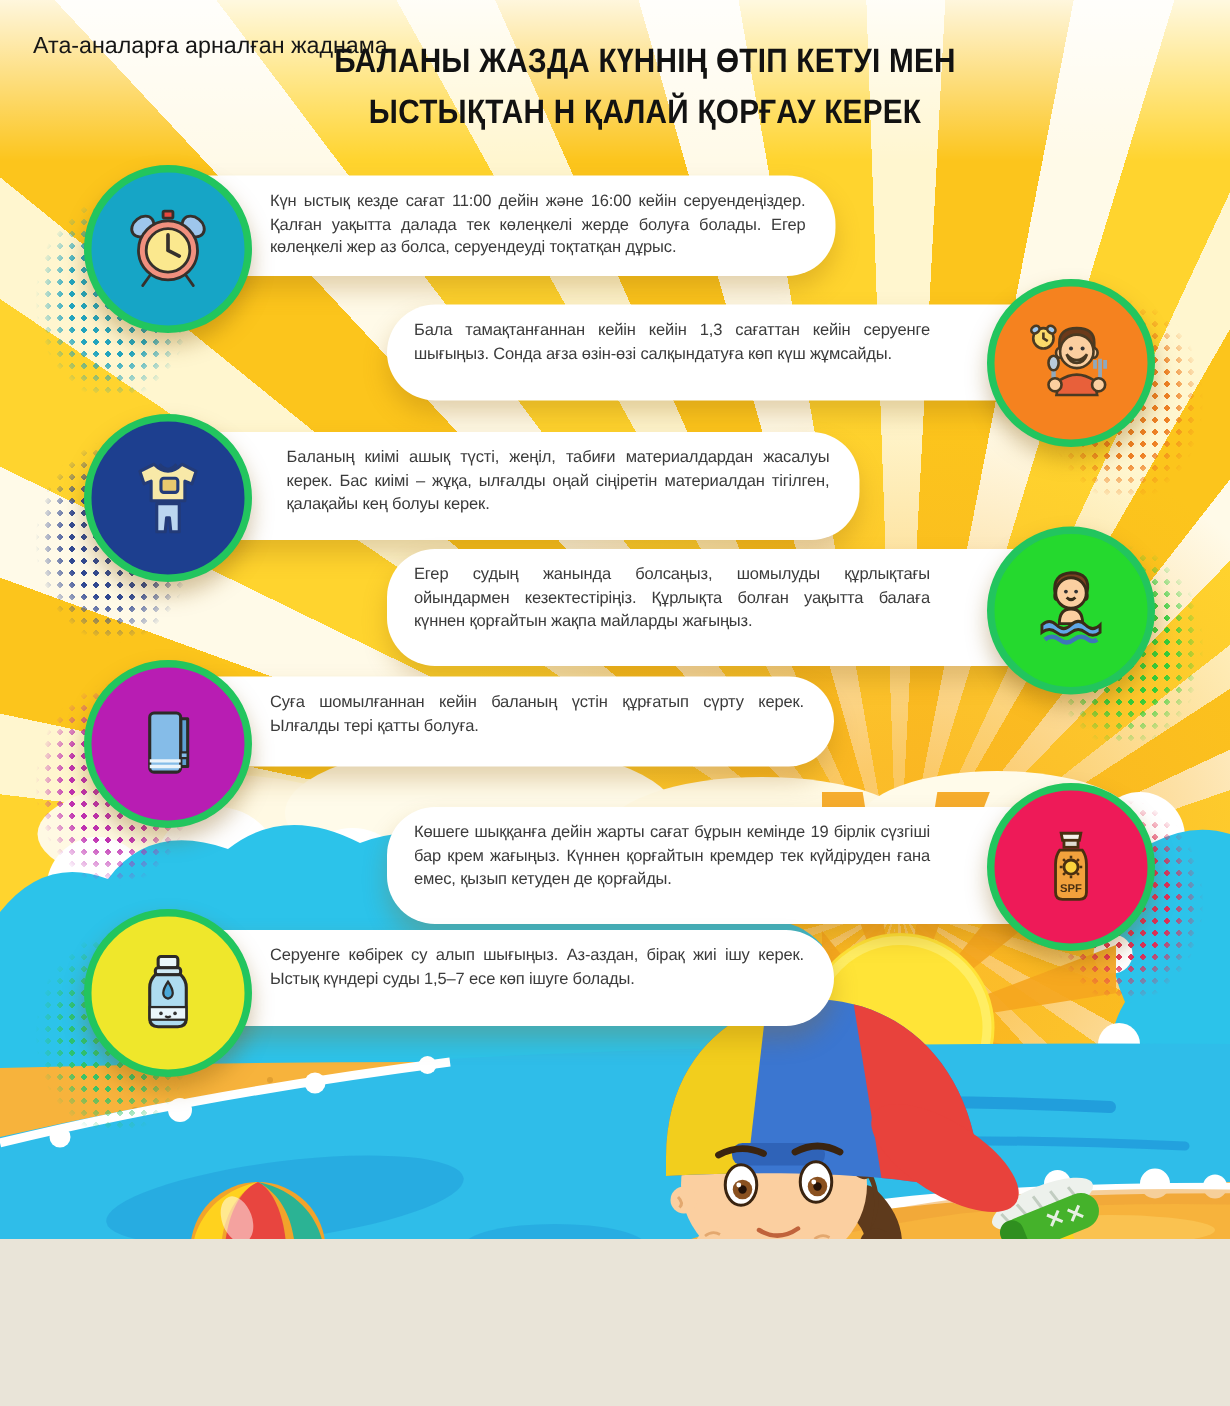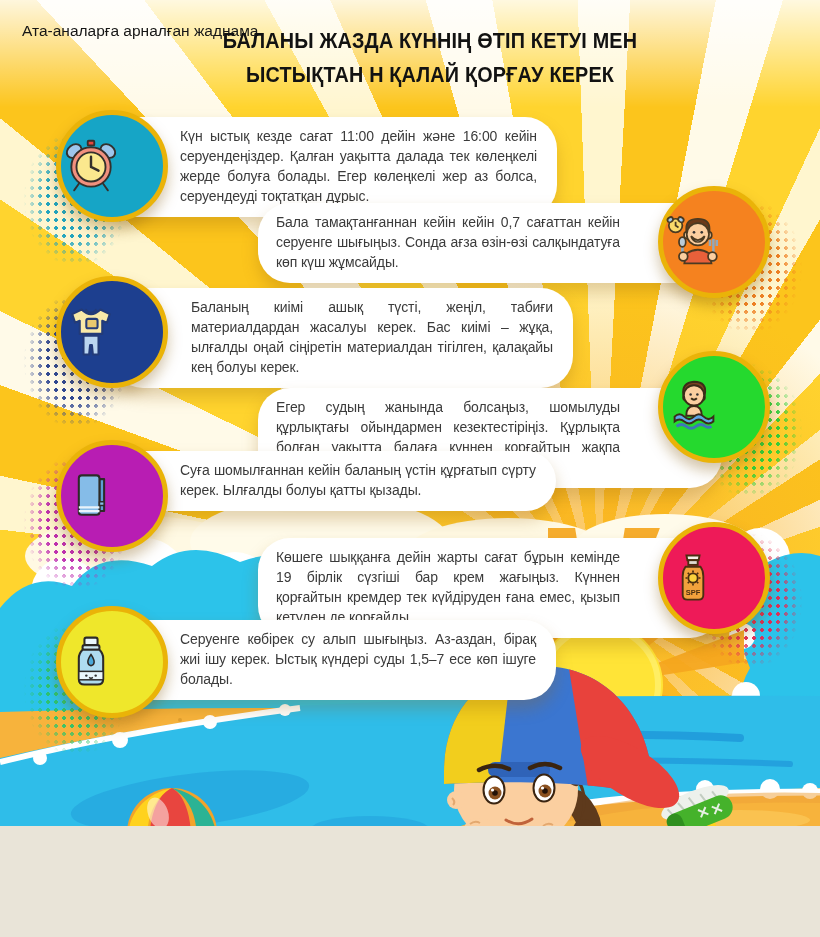--- a/index.html
+++ b/index.html
@@ -14,25 +14,25 @@
   .rays::after{content:'';position:absolute;inset:0;
     background:linear-gradient(180deg, rgba(255,255,255,.85), rgba(255,255,255,0) 13%);}
   .scene{position:absolute;left:0;top:500px;width:820px;height:437px;}
   
   .audience{position:absolute;left:22px;top:22px;font-size:15.5px;color:#161616;}
   .title{position:absolute;left:150px;top:24px;width:560px;text-align:center;
     font-weight:bold;font-size:22.5px;line-height:1.5;color:#121212;
     transform:scaleX(.88);letter-spacing:.2px;}
   
   .tip-circle{position:absolute;width:102px;height:102px;border-radius:50%;
-    border:5px solid #eab308;box-shadow:0 8px 14px rgba(130,85,10,.35);
-    display:flex;align-items:center;justify-content:flex-start;}
+    border:5px solid #22c55e;box-shadow:0 8px 14px rgba(130,85,10,.35);
+    display:flex;align-items:center;justify-content:center;}
   .tip-box{position:absolute;background:#fff;border-radius:32px;
-    box-shadow:0 9px 16px rgba(150,100,15,.28);display:flex;align-items:flex-end;
-    color:#3b3b3b;font-size:14px;line-height:1.42;text-align:justify;letter-spacing:-.1px;}
+    box-shadow:0 9px 16px rgba(150,100,15,.28);display:flex;align-items:flex-start;
+    color:#3b3b3b;font-size:11px;line-height:1.42;text-align:justify;letter-spacing:-.1px;}
   .tip-box p{margin:0;width:100%;}
   .left-box{padding:10px 20px 10px 80px;}
   .right-box{padding:10px 102px 10px 18px;}
   .dots{position:absolute;width:112px;height:158px;
     background-image:radial-gradient(var(--c,#999) 1.7px,transparent 1.8px);
     background-size:8px 8px;opacity:.95;
     -webkit-mask-image:radial-gradient(ellipse 60% 55% at 50% 45%, #000 45%, transparent 78%);
     mask-image:radial-gradient(ellipse 60% 55% at 50% 45%, #000 45%, transparent 78%);}
 </style>
 </head>
@@ -308,21 +308,21 @@
           <circle cx="32" cy="33" r="15.5" fill="#FBE88E"></circle>
           <path d="M32 33 V22 M32 33 L40 37" fill="none" stroke-width="2.6"></path>
         </g>
       </svg>
     </div>
   </div>
 
   <div class="row">
     <div class="dots" style="right: 14px; top: 196px; --c: #EE7B1C;"></div>
     <div class="tip-box right-box" style="left:258px;top:203px;width:464px;min-height:64px;box-sizing:border-box">
-      <p>Бала тамақтанғаннан кейін кейін 0,7 сағаттан кейін серуенге шығыңыз. Сонда ағза өзін-өзі салқындатуға көп күш жұмсайды.</p>
+      <p>Бала тамақтанғаннан кейін кейін 1,3 сағаттан кейін серуенге шығыңыз. Сонда ағза өзін-өзі салқындатуға көп күш жұмсайды.</p>
       </div>
     <div class="tip-circle" style="left: 658px; top: 186px; background: rgb(245, 130, 31);">
       <svg viewBox="0 0 64 64" width="62" height="62">
         <g stroke="#4a3a22" stroke-width="1.8">
           <circle cx="13" cy="15" r="7" fill="#FBDA6A"></circle>
           <path d="M13 11 V15 L16 17" fill="none"></path>
           <ellipse cx="7.5" cy="9" rx="3" ry="2.4" transform="rotate(-35 7.5 9)" fill="#9EC6EC"></ellipse>
           <ellipse cx="18.5" cy="9" rx="3" ry="2.4" transform="rotate(35 18.5 9)" fill="#9EC6EC"></ellipse>
           <path d="M24 18 Q24 8 36 8 Q48 8 48 18 L48 24 Q48 20 44 18 L28 18 Q25 19 24 24 Z" fill="#6B3A1A"></path>
           <ellipse cx="24.5" cy="25" rx="2.8" ry="3.4" fill="#FBCFA0"></ellipse>
@@ -354,21 +354,21 @@
           <path d="M26 8 Q32 15 38 8" fill="none"></path>
           <rect x="27" y="18" width="12" height="10" rx="2" fill="#E9C96E"></rect>
           <path d="M24 36 L24 56 L30 56 L31 46 L33 46 L34 56 L40 56 L40 36 Z" fill="#BBD6F0"></path>
         </g>
       </svg>
     </div>
   </div>
 
   <div class="row">
     <div class="dots" style="right: 14px; top: 360px; --c: #2BCE3A;"></div>
-    <div class="tip-box right-box" style="left:258px;top:388px;width:464px;min-height:78px;box-sizing:border-box">
+    <div class="tip-box right-box" style="left:258px;top:366px;width:464px;min-height:78px;box-sizing:border-box">
       <p>Егер судың жанында болсаңыз, шомылуды құрлықтағы ойындармен кезектестіріңіз. Құрлықта болған уақытта балаға күннен қорғайтын жақпа майларды жағыңыз.</p>
       </div>
     <div class="tip-circle" style="left: 658px; top: 351px; background: rgb(37, 217, 46);">
       <svg viewBox="0 0 64 64" width="62" height="62">
         <g stroke="#3a2c18" stroke-width="2">
           <path d="M21 20 Q19 7 32 6 Q46 6 43 20 Q44 26 40 24 L24 24 Q20 26 21 20 Z" fill="#7A4222"></path>
           <circle cx="32" cy="20" r="10.5" fill="#FBCFA0"></circle>
           <circle cx="28.5" cy="19" r="1.3" fill="#333" stroke="none"></circle>
             <circle cx="35.5" cy="19" r="1.3" fill="#333" stroke="none"></circle>
           <path d="M29 23 Q32 26 35 23" fill="none"></path>
@@ -376,21 +376,21 @@
           <path d="M12 42 Q17 37 22 42 Q27 47 32 42 Q37 37 42 42 Q47 47 52 42 L52 47 Q47 51 42 47 Q37 43 32 47 Q27 51 22 47 Q17 43 12 47 Z" fill="#5EA8E8"></path>
           <path d="M14 52 Q19 48 24 52 Q29 56 34 52 Q39 48 44 52 Q47 54 50 52" fill="none" stroke="#3E76B8" stroke-width="3"></path>
         </g>
       </svg>
     </div>
   </div>
 
   <div class="row">
     <div class="dots" style="left: 20px; top: 452px; --c: #BC27AE;"></div>
     <div class="tip-box left-box" style="left:100px;top:451px;width:456px;min-height:60px;box-sizing:border-box">
-      <p>Суға шомылғаннан кейін баланың үстін құрғатып сүрту керек. Ылғалды болуы қатты қызады.</p>
+      <p>Суға шомылғаннан кейін баланың үстін құрғатып сүрту керек. Ылғалды тері қатты болуға.</p>
       </div>
     <div class="tip-circle" style="left: 56px; top: 440px; background: rgb(184, 29, 179);">
       <svg viewBox="0 0 64 64" width="60" height="60">
         <g stroke="#2d2a28" stroke-width="2.2" stroke-linejoin="round">
           <path d="M41 14 L46 14 L46 48 L41 48 Z" fill="#5E9FD4"></path>
           <rect x="19" y="10" width="22" height="42" rx="3" fill="#85BCE8"></rect>
           <path d="M19 44 H41 M19 48 H41" stroke="#EAF3FA" stroke-width="2.4"></path>
           <rect x="41" y="38" width="5" height="4" fill="#85BCE8" stroke-width="1.6"></rect>
         </g>
       </svg>

